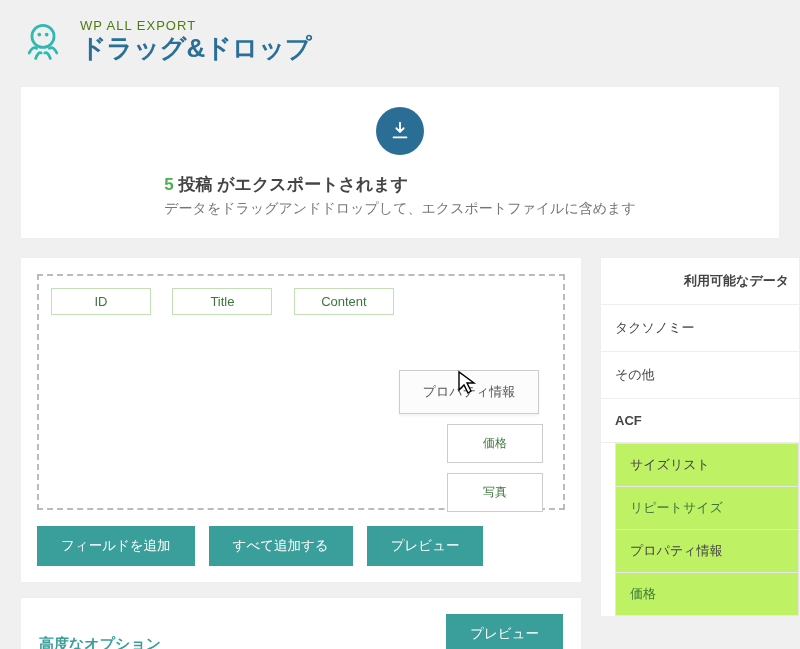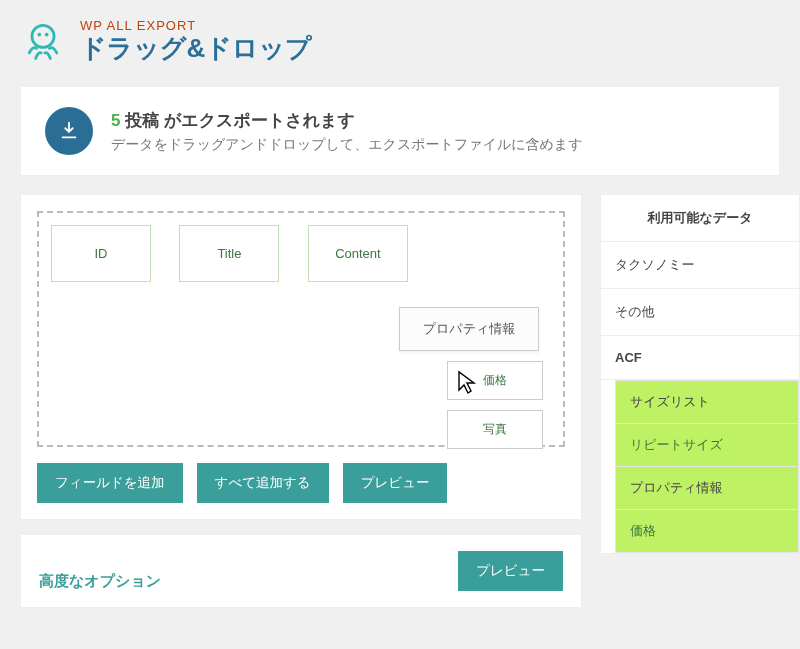--- a/index.html
+++ b/index.html
@@ -12,30 +12,31 @@
       overflow: hidden;
     }
     .header {
       padding: 18px 20px 12px;
       display: flex;
       align-items: center;
       gap: 14px;
     }
     .logo-svg { width: 46px; height: 46px; flex-shrink: 0; }
     .header-text { display: flex; flex-direction: column; }
-    .brand { font-size: 13px; color: #c2410c; letter-spacing: 1px; font-weight: 500; }
+    .brand { font-size: 13px; color: #4d7c0f; letter-spacing: 1px; font-weight: 500; }
     .page-title { font-size: 26px; font-weight: 600; color: #2a6f97; line-height: 1.2; }
     .info-bar {
       background: #fff;
       margin: 10px 20px 0 20px;
       padding: 20px 24px;
       display: flex;
       align-items: center;
       gap: 18px;
       border: 1px solid #eee;
+      flex-direction: column;
     }
     .info-icon-circle {
       width: 48px; height: 48px; border-radius: 50%;
       background: #2a6e95;
       display: flex; align-items: center; justify-content: center;
       flex-shrink: 0;
     }
     .info-title { font-size: 17px; font-weight: 700; color: #444; }
     .info-title .count { color: #4cae4c; }
     .info-sub { font-size: 14px; color: #777; margin-top: 4px; }
@@ -55,24 +56,24 @@
       padding: 12px;
       min-height: 236px;
       position: relative;
     }
     .field-chip {
       display: inline-block;
       border: 1px solid #c2dfb5;
       color: #3c763d;
       background: #fff;
       font-size: 13px;
-      padding: 20px 0;
+      padding: 5px 0;
       width: 100px;
       text-align: center;
-      margin-right: 24px;
+      margin-right: 17px;
       vertical-align: top;
     }
     .drag-group {
       position: absolute;
       right: 20px;
       top: 94px;
     }
     .drag-parent {
       border: 1px solid #ccc;
       background: #fcfcfc;
@@ -104,37 +105,37 @@
       top: 370px;
       pointer-events: none;
       z-index: 50;
     }
     .btn-row { display: flex; gap: 14px; margin-top: 16px; }
     .btn {
       background: #3a9e9a;
       color: #fff;
       border: none;
       font-size: 13.5px;
-      padding: 11px 18px;
+      padding: 11px 24px;
       cursor: pointer;
     }
     .adv-panel {
       background: #fff;
       border: 1px solid #eee;
       margin-top: 14px;
       padding: 16px 18px;
       display: flex;
       justify-content: space-between;
       align-items: flex-end;
     }
     .adv-title { color: #3a9e9a; font-size: 15px; font-weight: 600; }
     .side-col { flex: 1; min-width: 0; }
     .side-panel { background: #fff; border: 1px solid #eee; }
     .side-header {
-      text-align: center;
+      text-align: right;
       font-size: 13px;
       font-weight: 700;
       color: #444;
       padding: 14px 10px;
       border-bottom: 1px solid #eee;
     }
     .side-cat {
       padding: 14px 14px;
       font-size: 13px;
       color: #444;

